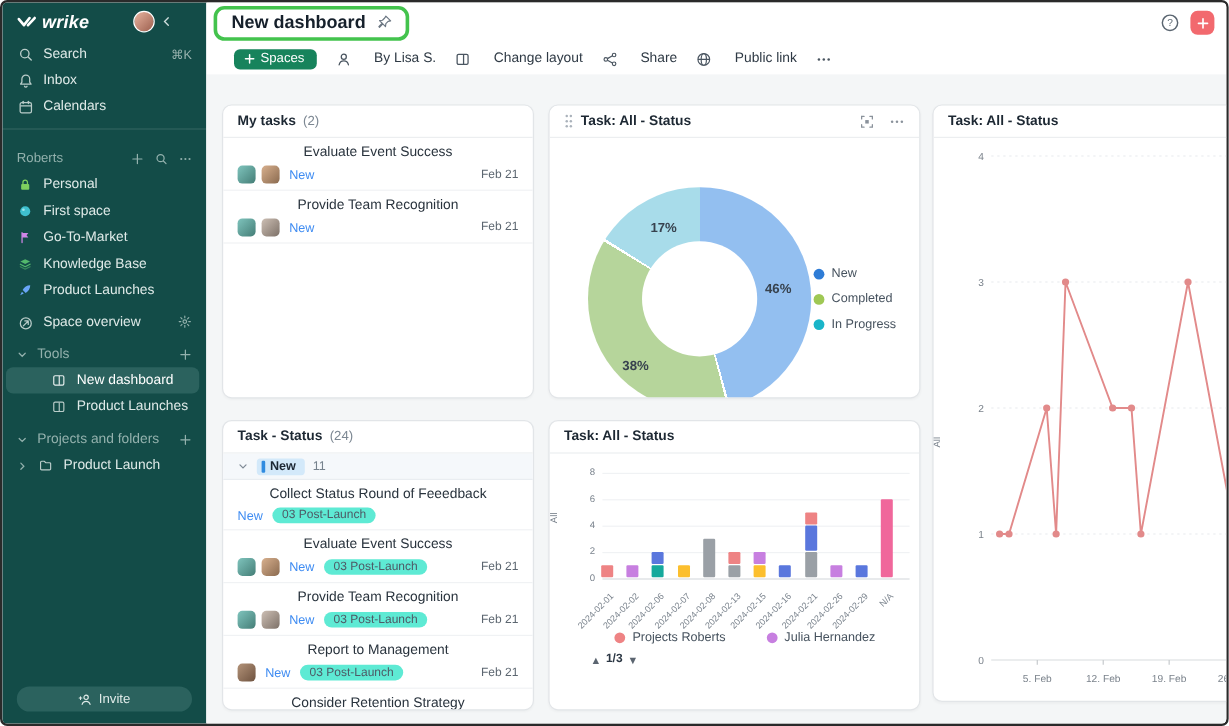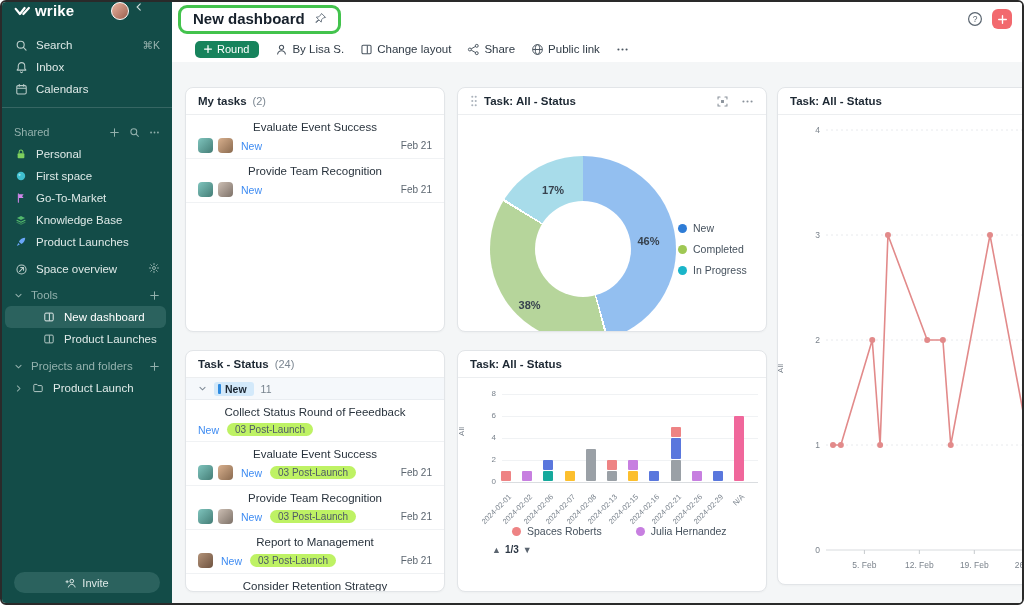--- a/index.html
+++ b/index.html
@@ -2,21 +2,21 @@
 <html><head>
 <meta charset="utf-8">
 <style>
   html,body{margin:0;padding:0;background:#fff;}
   *{box-sizing:border-box;}
   .screen{width:1024px;height:605px;border:2px solid #2a2a2a;border-radius:6px;overflow:hidden;
     display:flex;font-family:"Liberation Sans",sans-serif;background:#f4f6f7;position:relative;}
   
   .sidebar{width:170px;min-width:170px;background:#134c48;color:#dfeae8;display:flex;flex-direction:column;
     font-size:11.5px;}
-  .side-head{height:32px;display:flex;align-items:flex-start;padding:0 28px 0 12px;gap:5px;}
+  .side-head{height:32px;display:flex;align-items:center;padding:0 28px 0 12px;gap:5px;font-style:italic;}
   .logo{display:flex;align-items:center;gap:4px;font-weight:bold;font-size:15px;color:#fff;letter-spacing:.2px;}
   .avatar-sm{width:18px;height:18px;border-radius:50%;margin-left:auto;border:1.5px solid #fff;
     background:linear-gradient(135deg,#e8b4a0,#9c5f4e);}
   .srow{display:flex;align-items:center;gap:8px;padding:0 12px;height:22px;color:#dfeae8;cursor:default;}
   .srow .ic{display:flex;width:14px;justify-content:center;flex:none;}
   .shortcut{margin-left:auto;color:#9ab4b0;font-size:10.5px;}
   .sdiv{border-top:1px solid rgba(255,255,255,.15);margin:7px 0 0;}
   .ssection{display:flex;align-items:center;gap:7px;padding:0 12px;height:22px;margin-top:13px;color:#93b1ad;font-size:11px;}
   .ssection .ricons{margin-left:auto;display:flex;gap:9px;align-items:center;}
   .tree-row{}
@@ -32,41 +32,41 @@
   .mhead{height:34px;display:flex;align-items:center;padding:0 10px 0 2px;background:#fff;position:relative;}
   .title-hl{display:inline-flex;align-items:center;gap:7px;border:3px solid #43c34d;border-radius:9px;
     padding:2px 8px 3px 12px;margin-left:4px;background:#fff;}
   .title-hl h1{margin:0;font-size:15px;color:#16202b;font-weight:bold;}
   .pin-chip{width:18px;height:18px;border-radius:4px;display:flex;align-items:center;justify-content:center;}
   .head-right{margin-left:auto;display:flex;align-items:center;gap:9px;}
   .plus-btn{width:20px;height:20px;border-radius:6px;background:#f2696e;color:#fff;display:flex;
     align-items:center;justify-content:center;cursor:pointer;}
   .toolbar{height:26px;display:flex;align-items:center;gap:16px;padding-left:23px;background:#fff;
     font-size:11.5px;color:#2f3a45;}
-  .tbtn{display:flex;align-items:center;gap:4px;cursor:pointer;text-align:right;}
+  .tbtn{display:flex;align-items:center;gap:19px;cursor:pointer;text-align:right;}
   .widget-btn{background:#17835c;color:#fff;border-radius:5px;padding:2px 10px 3px 8px;font-size:11px;display:flex;
     align-items:center;gap:4px;cursor:pointer;}
   .canvas{flex:1;position:relative;background:#f4f6f7;overflow:hidden;}
   .card{position:absolute;background:#fff;border:1px solid #e2e5e8;border-radius:8px;overflow:hidden;
     box-shadow:0 1px 2px rgba(20,30,40,.03);}
   .card-head{height:27px;display:flex;align-items:center;gap:6px;padding:0 12px;border-bottom:1px solid #eceef0;}
   .card-title{font-size:11.5px;font-weight:bold;color:#1d2833;}
   .card-count{font-size:11px;color:#7c8792;}
   .card-body{position:absolute;left:0;right:0;top:28px;bottom:0;}
   
   .trow{padding:6px 12px 5px;border-bottom:1px solid #f0f2f4;}
   .trow .tt{font-size:11.5px;color:#29333d;margin-bottom:5px;text-align:center;}
   .tmeta{display:flex;align-items:center;gap:5px;}
   .av{width:15px;height:15px;border-radius:4px;flex:none;}
   .av-teal{background:linear-gradient(135deg,#7fc4bd,#447d76);}
   .av-tan{background:linear-gradient(135deg,#d8b08e,#8a6a4f);}
   .av-gray{background:linear-gradient(135deg,#cdbfb4,#7d7168);}
   .av-brown{background:linear-gradient(135deg,#b39379,#6e523f);}
   .tstatus{font-size:10.5px;color:#3f8cf2;margin:0 3px;}
-  .ttag{font-size:10px;color:#4e5a66;background:#bef264;border-radius:9px;padding:1px 8px;}
+  .ttag{font-size:10px;color:#4e5a66;background:#5eead4;border-radius:9px;padding:1px 8px;}
   .tdate{margin-left:auto;font-size:10px;color:#5c6670;}
   .group-row{height:22px;display:flex;align-items:center;gap:7px;padding:0 12px;background:#f5f8fb;
     border-bottom:1px solid #e9edf1;}
   .gbadge{display:inline-flex;align-items:center;background:#d3e9fa;border-radius:3px;padding:1px 7px 1px 4px;
     font-size:10.5px;font-weight:bold;color:#1c2733;gap:4px;}
   .gbar{width:3px;height:10px;background:#2f8be0;border-radius:1px;}
   .gcount{font-size:10.5px;color:#76828d;}
   
   #donut-ring{position:absolute;left:32px;top:40px;width:186px;height:186px;border-radius:50%;}
   #donut-ring::after{content:"";position:absolute;left:50%;top:50%;width:96px;height:96px;margin:-48px 0 0 -48px;
@@ -140,21 +140,21 @@
             <line x1="5.3" y1="1.8" x2="5.3" y2="4" stroke="#b9ccc9" stroke-width="1.3" stroke-linecap="round"></line>
             <line x1="10.7" y1="1.8" x2="10.7" y2="4" stroke="#b9ccc9" stroke-width="1.3" stroke-linecap="round"></line>
           </svg>
         </span>
       <span>Calendars</span>
     </div>
 
     <div class="sdiv"></div>
 
     <div class="ssection">
-      <span>Shared</span>
+      <span>Roberts</span>
       <span class="ricons">
         <svg width="11" height="11" viewBox="0 0 16 16">
             <path d="M8 2.5v11M2.5 8h11" stroke="#93b1ad" stroke-width="1.5" stroke-linecap="round"></path>
           </svg>
         <svg width="11" height="11" viewBox="0 0 16 16">
             <circle cx="7" cy="7" r="4.3" fill="none" stroke="#93b1ad" stroke-width="1.5"></circle>
             <line x1="10.4" y1="10.4" x2="13.6" y2="13.6" stroke="#93b1ad" stroke-width="1.5" stroke-linecap="round"></line>
           </svg>
         <svg width="11" height="11" viewBox="0 0 16 16">
             <circle cx="3" cy="8" r="1.3" fill="#93b1ad"></circle>
@@ -316,21 +316,21 @@
             </svg>
         </span>
       </span>
     </div>
 
     <div class="toolbar">
       <span class="widget-btn">
         <svg width="10" height="10" viewBox="0 0 16 16">
             <path d="M8 2.5v11M2.5 8h11" stroke="#fff" stroke-width="2" stroke-linecap="round"></path>
           </svg>
-        <span>Round</span>
+        <span>Spaces</span>
       </span>
       <span class="tbtn">
         <svg width="13" height="13" viewBox="0 0 16 16">
             <circle cx="8" cy="5.3" r="2.6" fill="none" stroke="#4a5560" stroke-width="1.3"></circle>
             <path d="M3.2 13.6c.6-2.5 2.6-4 4.8-4s4.2 1.5 4.8 4" fill="none" stroke="#4a5560" stroke-width="1.3" stroke-linecap="round"></path>
           </svg>
         <span>By Lisa S.</span>
       </span>
       <span class="tbtn">
         <svg width="13" height="13" viewBox="0 0 16 16">
@@ -582,21 +582,21 @@
             <div class="bseg" style="left: 233.8px; width: 10px; top: 92px; height: 10px; background: rgb(199, 127, 224);"></div>
             <span class="bxl" style="left: 178.8px; top: 112px;">2024-02-26</span>
             <div class="bseg" style="left: 255px; width: 10px; top: 92px; height: 10px; background: rgb(90, 119, 221);"></div>
             <span class="bxl" style="left: 200px; top: 112px;">2024-02-29</span>
             <div class="bseg" style="left: 276.2px; width: 10px; top: 37px; height: 65px; background: rgb(240, 103, 155);"></div>
             <span class="bxl" style="left: 221.2px; top: 112px;">N/A</span>
           </div>
         <div id="bar-legend">
             <div class="lg-row">
               <span class="lg-dot" style="background: rgb(238, 131, 132);"></span>
-              <span class="lg-label">Spaces Roberts</span>
+              <span class="lg-label">Projects Roberts</span>
             </div>
             <div class="lg-row">
               <span class="lg-dot" style="background: rgb(199, 127, 224);"></span>
               <span class="lg-label">Julia Hernandez</span>
             </div>
           </div>
         <div id="bar-pagination">
           <span class="pg-arrow">▲</span>
           <span>1/3</span>
           <span class="pg-arrow">▼</span>

